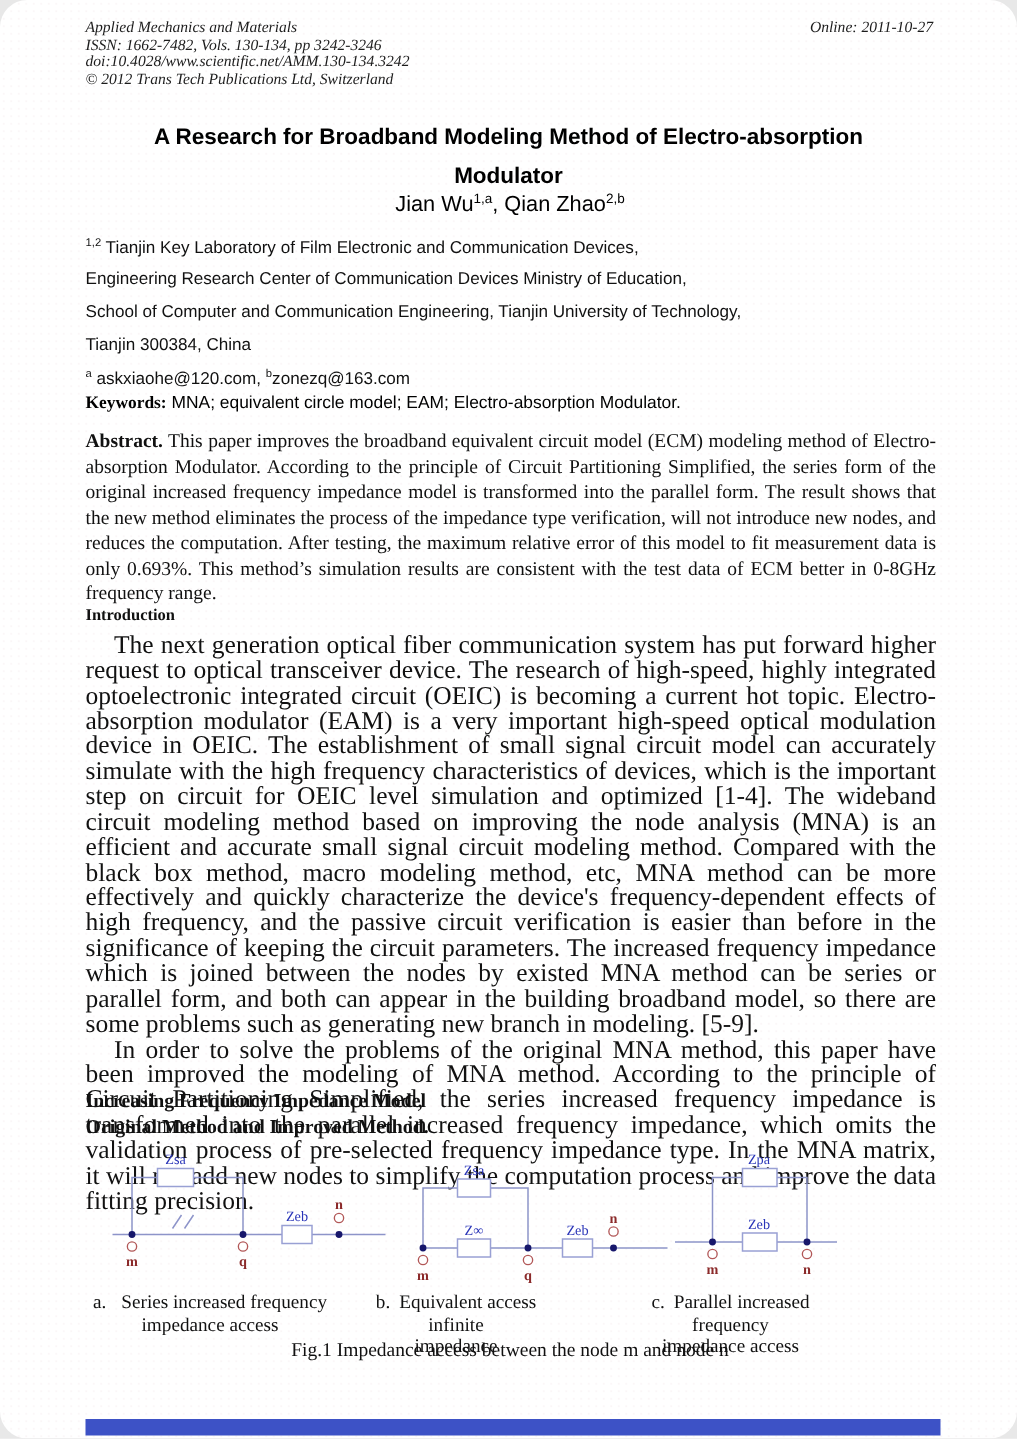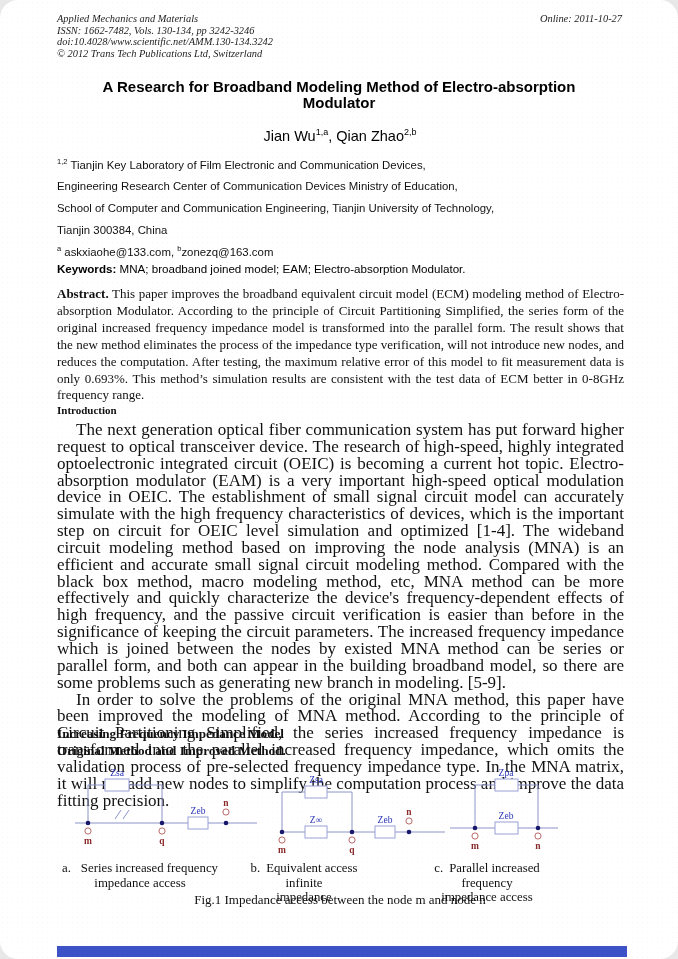--- a/index.html
+++ b/index.html
@@ -3,29 +3,29 @@
 <meta charset="utf-8">
 <style>
   html,body{margin:0;padding:0;background:#e8e8e8;}
   .page{position:relative;width:678px;height:959px;background:#fff;overflow:hidden;
         font-family:"Liberation Serif",serif;color:#111;
         background-image:radial-gradient(rgba(214,170,180,0.10) 0.6px, transparent 0.7px);
         background-size:5px 5px;border-radius:18px;}
   .hdr{position:absolute;left:57px;top:13px;font-style:italic;font-size:10.4px;line-height:11.6px;color:#1c1c1c;}
   .online{position:absolute;right:56px;top:13px;font-style:italic;font-size:10.4px;color:#1c1c1c;}
   .title{position:absolute;left:79px;top:79px;width:520px;margin:0;text-align:center;
-         font-family:"Liberation Sans",sans-serif;font-weight:bold;font-size:15px;line-height:16px;color:#000;}
+         font-family:"Liberation Sans",sans-serif;font-weight:bold;font-size:15px;line-height:26px;color:#000;}
   .authors{position:absolute;left:57px;top:127px;width:566px;text-align:center;
            font-family:"Liberation Sans",sans-serif;font-size:14.5px;color:#000;}
   .authors sup{font-size:9px;}
   .affil{position:absolute;left:57px;width:566px;text-align:left;
          font-family:"Liberation Sans",sans-serif;font-size:11.4px;color:#111;}
   .affil sup{font-size:7.5px;}
   .kw{position:absolute;left:57px;top:262px;width:566px;font-family:"Liberation Sans",sans-serif;font-size:11.6px;color:#000;}
-  .bold-label{font-weight:bold;}
+  .bold-label{font-weight:bold;font-family:Liberation Serif, serif;}
   .abs{position:absolute;left:57px;top:286px;width:567px;margin:0;font-size:13px;line-height:16.9px;text-align:justify;}
   .h-intro{position:absolute;left:57px;top:404px;font-size:11px;font-weight:bold;}
   .paras{position:absolute;left:57px;top:422px;width:567px;font-size:17px;line-height:16.85px;text-align:justify;}
   .paras p{margin:0;text-indent:19px;}
   .h-model{position:absolute;left:57px;top:726px;font-size:13.2px;font-weight:bold;line-height:16.8px;}
   .figure{position:absolute;left:57px;top:765px;width:566px;height:150px;}
   .figure svg{position:absolute;left:0;top:0;}
   .cap{position:absolute;top:96px;text-align:center;font-size:12.8px;line-height:14.6px;}
   .cap .capline{display:block;}
   .cap-a{left:2px;width:162px;}
@@ -58,23 +58,23 @@
 
   <h1 class="title">A Research for Broadband Modeling Method of Electro-absorption Modulator</h1>
 
   <div class="authors"><span>Jian Wu</span><sup>1,a</sup><span>, </span><span>Qian Zhao</span><sup>2,b</sup></div>
 
   <div class="affil" style="top:157px;"><sup>1,2</sup><span> Tianjin Key Laboratory of Film Electronic and Communication Devices,</span></div>
   <div class="affil" style="top:180px;">Engineering Research Center of Communication Devices Ministry of Education,</div>
   <div class="affil" style="top:202px;">School of Computer and Communication Engineering, Tianjin University of Technology,</div>
   <div class="affil" style="top:224px;">Tianjin 300384, China</div>
 
-  <div class="affil" style="top:244px;"><sup>a</sup><span> askxiaohe@133.com, </span><sup>b</sup><span>zonezq@163.com</span></div>
+  <div class="affil" style="top:244px;"><sup>a</sup><span> askxiaohe@120.com, </span><sup>b</sup><span>zonezq@163.com</span></div>
 
-  <div class="kw"><span class="bold-label">Keywords:</span><span> MNA; broadband joined model; EAM; Electro-absorption Modulator.</span></div>
+  <div class="kw"><span class="bold-label">Keywords:</span><span> MNA; equivalent circle model; EAM; Electro-absorption Modulator.</span></div>
 
   <p class="abs"><span class="bold-label">Abstract.</span><span> This paper improves the broadband equivalent circuit model (ECM) modeling method of Electro-absorption Modulator. According to the principle of Circuit Partitioning Simplified, the series form of the original increased frequency impedance model is transformed into the parallel form. The result shows that the new method eliminates the process of the impedance type verification, will not introduce new nodes, and reduces the computation. After testing, the maximum relative error of this model to fit measurement data is only 0.693%. This method’s simulation results are consistent with the test data of ECM better in 0-8GHz frequency range.</span></p>
 
   <div class="h-intro">Introduction</div>
 
   <div class="paras">
     <p>The next generation optical fiber communication system has put forward higher request to optical transceiver device. The research of high-speed, highly integrated optoelectronic integrated circuit (OEIC) is becoming a current hot topic. Electro-absorption modulator (EAM) is a very important high-speed optical modulation device in OEIC. The establishment of small signal circuit model can accurately simulate with the high frequency characteristics of devices, which is the important step on circuit for OEIC level simulation and optimized [1-4]. The wideband circuit modeling method based on improving the node analysis (MNA) is an efficient and accurate small signal circuit modeling method. Compared with the black box method, macro modeling method, etc, MNA method can be more effectively and quickly characterize the device's frequency-dependent effects of high frequency, and the passive circuit verification is easier than before in the significance of keeping the circuit parameters. The increased frequency impedance which is joined between the nodes by existed MNA method can be series or parallel form, and both can appear in the building broadband model, so there are some problems such as generating new branch in modeling. [5-9].</p>
     <p>In order to solve the problems of the original MNA method, this paper have been improved the modeling of MNA method. According to the principle of Circuit Partitioning Simplified, the series increased frequency impedance is transformed into the parallel increased frequency impedance, which omits the validation process of pre-selected frequency impedance type. In the MNA matrix, it will not add new nodes to simplify the computation process and improve the data fitting precision.</p>
   </div>
 

